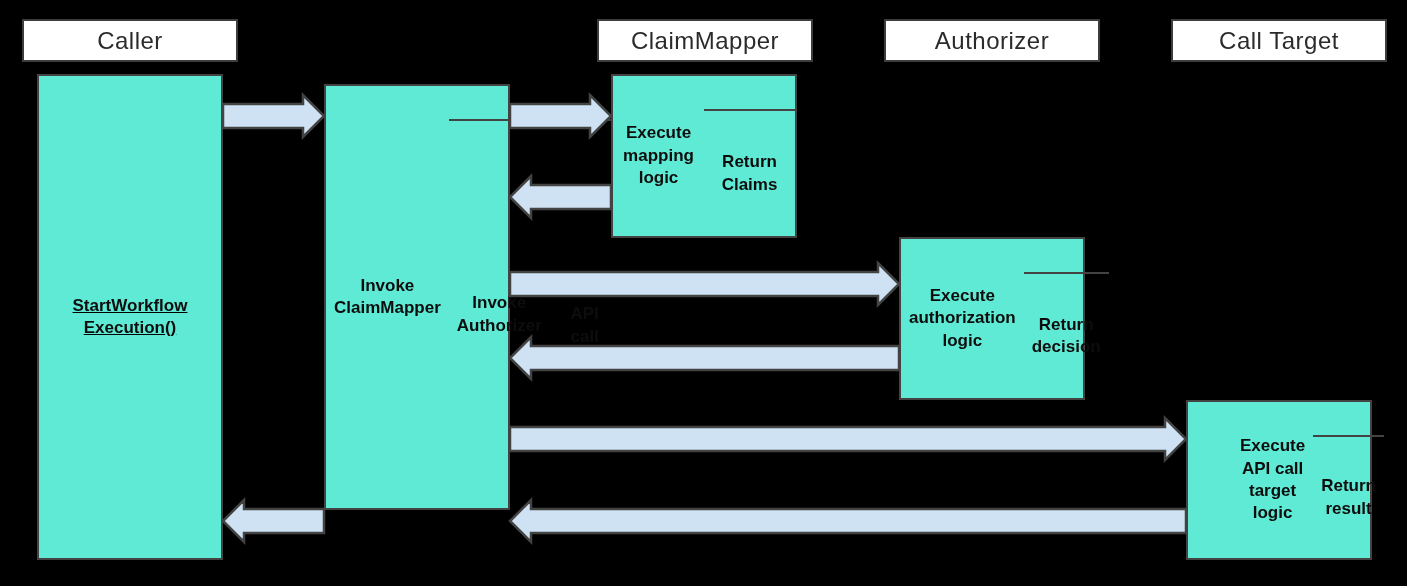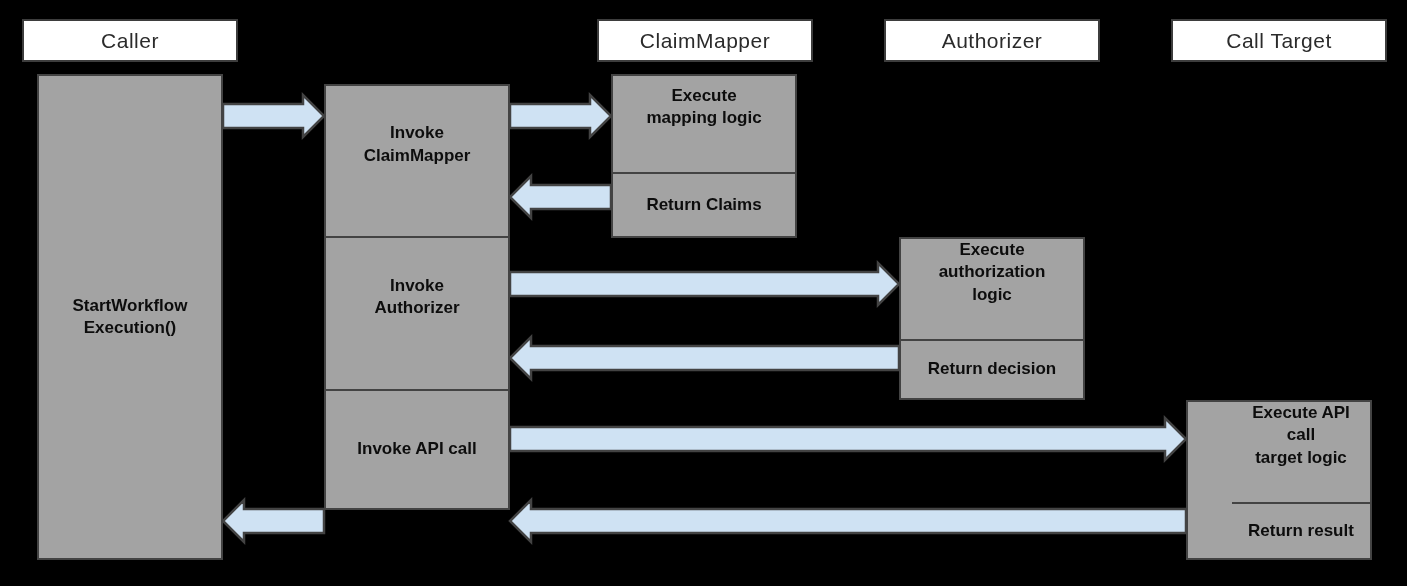--- a/index.html
+++ b/index.html
@@ -19,40 +19,40 @@
     position: absolute;
     top: 19px;
     width: 216px;
     height: 43px;
     background: #ffffff;
     border: 2.5px solid #3d3d3d;
     box-sizing: border-box;
     display: flex;
     align-items: center;
     justify-content: center;
-    font-size: 21px;
+    font-size: 24px;
     font-weight: 400;
     color: #2b2b2b;
     letter-spacing: 0.5px;
   }
   .h-caller      { left: 22px; }
   .h-frontend    { left: 309px; }
   .h-claimmapper { left: 597px; }
   .h-authorizer  { left: 884px; }
   .h-calltarget  { left: 1171px; }
 
   .activation {
     position: absolute;
-    background: #a3a3a3;
+    background: #5eead4;
     border: 2.5px solid #434343;
     box-sizing: border-box;
     display: flex;
-    flex-direction: column;
+    flex-direction: row;
   }
-  .act-caller      { left: 37px;   top: 74px;  width: 186px; height: 486px; }
+  .act-caller      { left: 37px;   top: 74px;  width: 186px; height: 486px; text-decoration: underline; }
   .act-frontend    { left: 324px;  top: 84px;  width: 186px; height: 426px; }
   .act-claimmapper { left: 611px;  top: 74px;  width: 186px; height: 164px; }
   .act-authorizer  { left: 899px;  top: 237px; width: 186px; height: 163px; }
   .act-calltarget  { left: 1186px; top: 400px; width: 186px; height: 160px; padding-left: 44px; }
 
   .segment {
     flex: 1;
     display: flex;
     align-items: center;
     justify-content: center;

